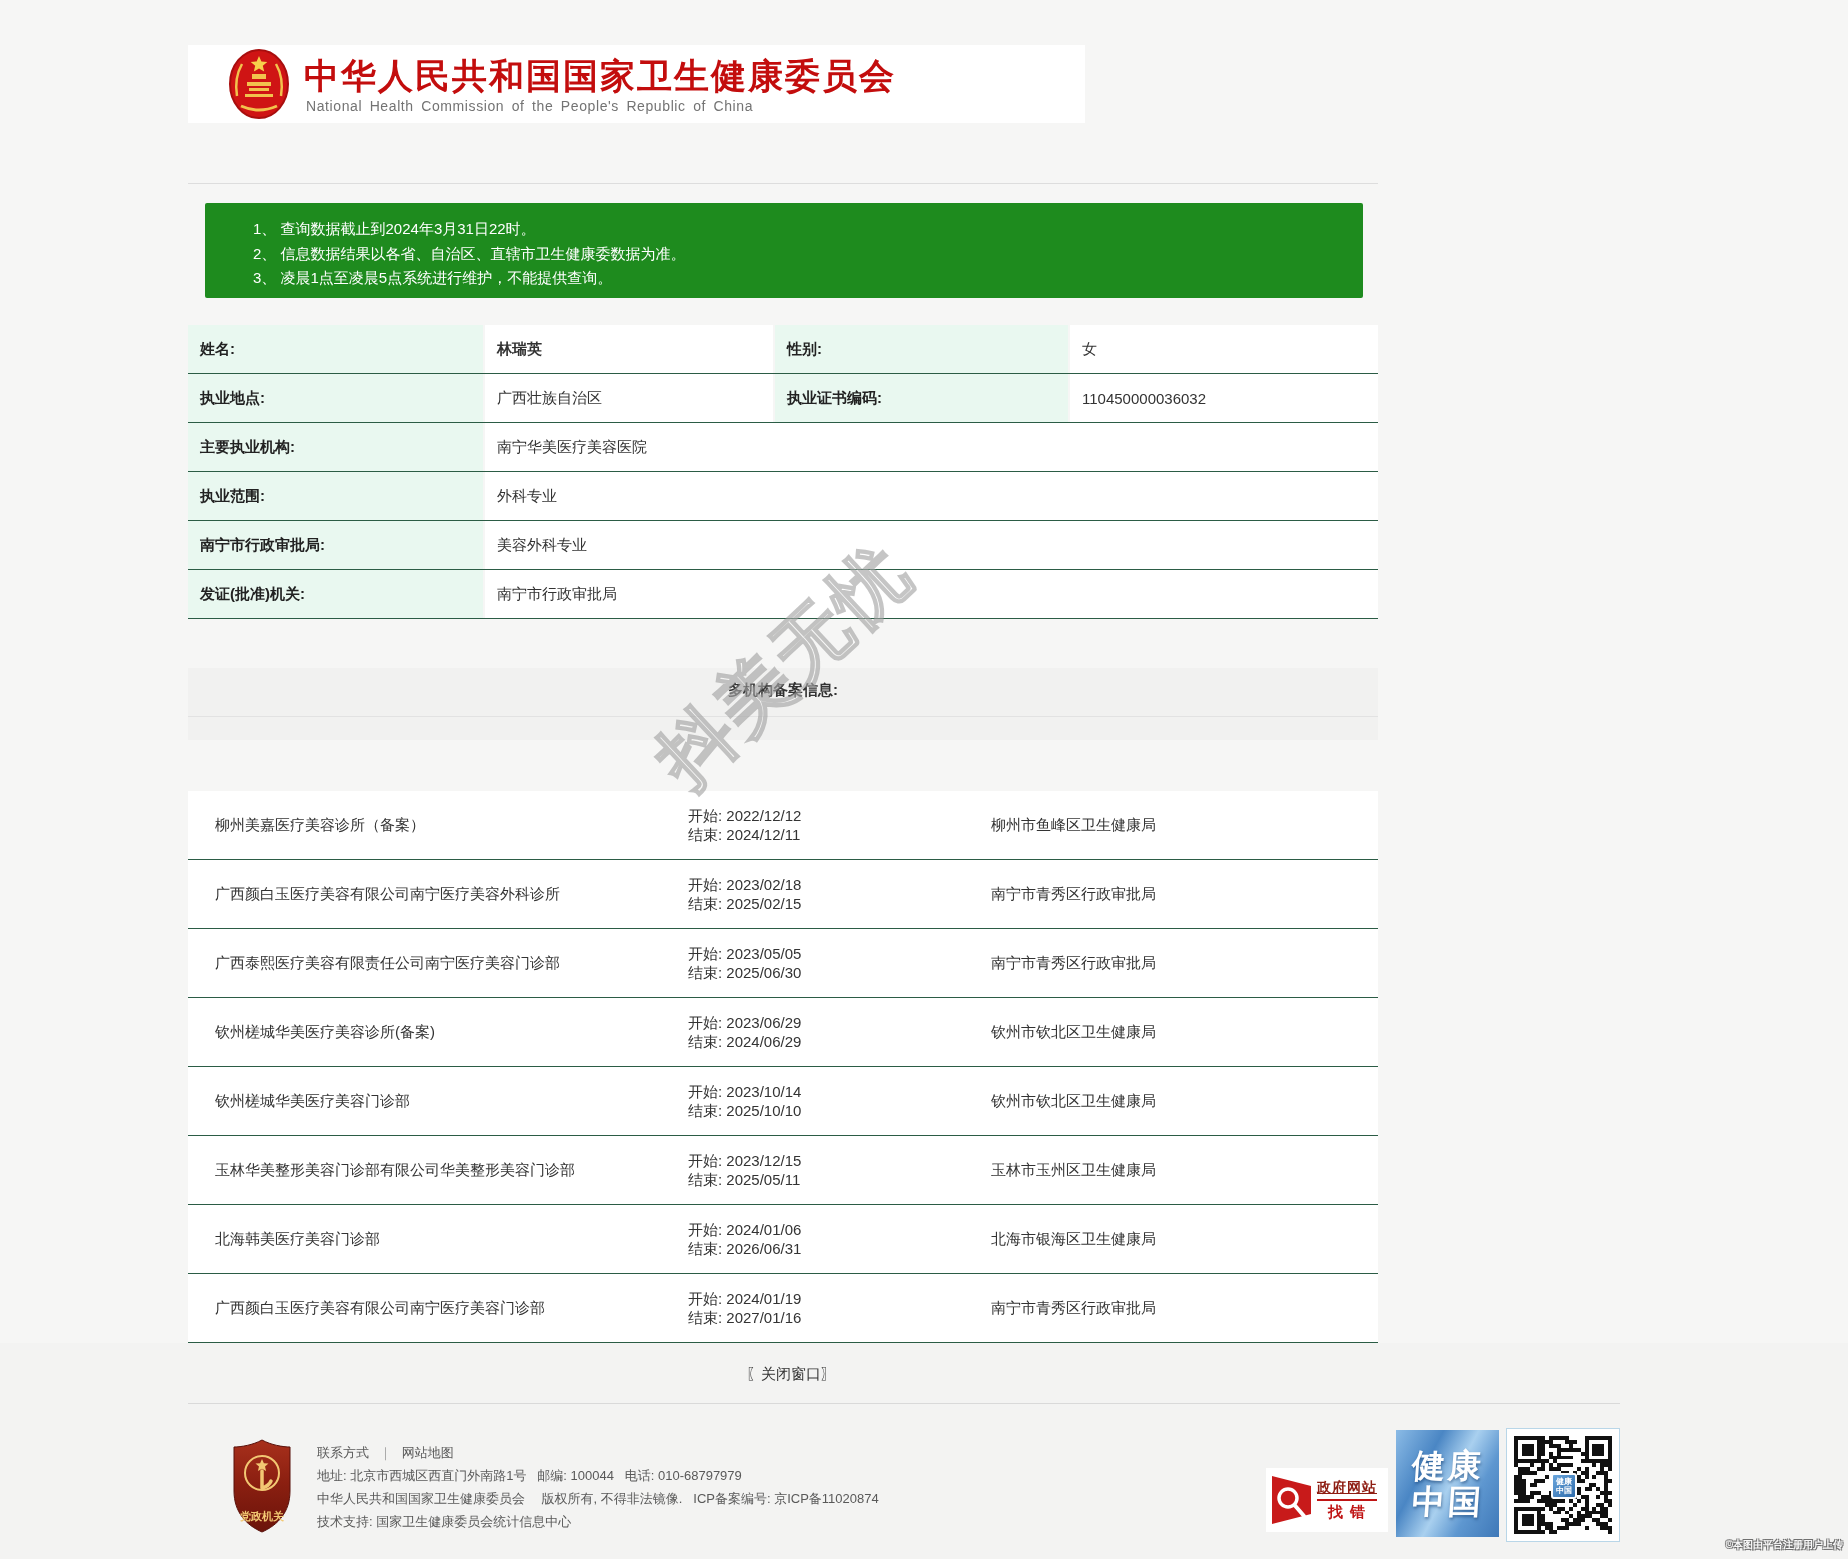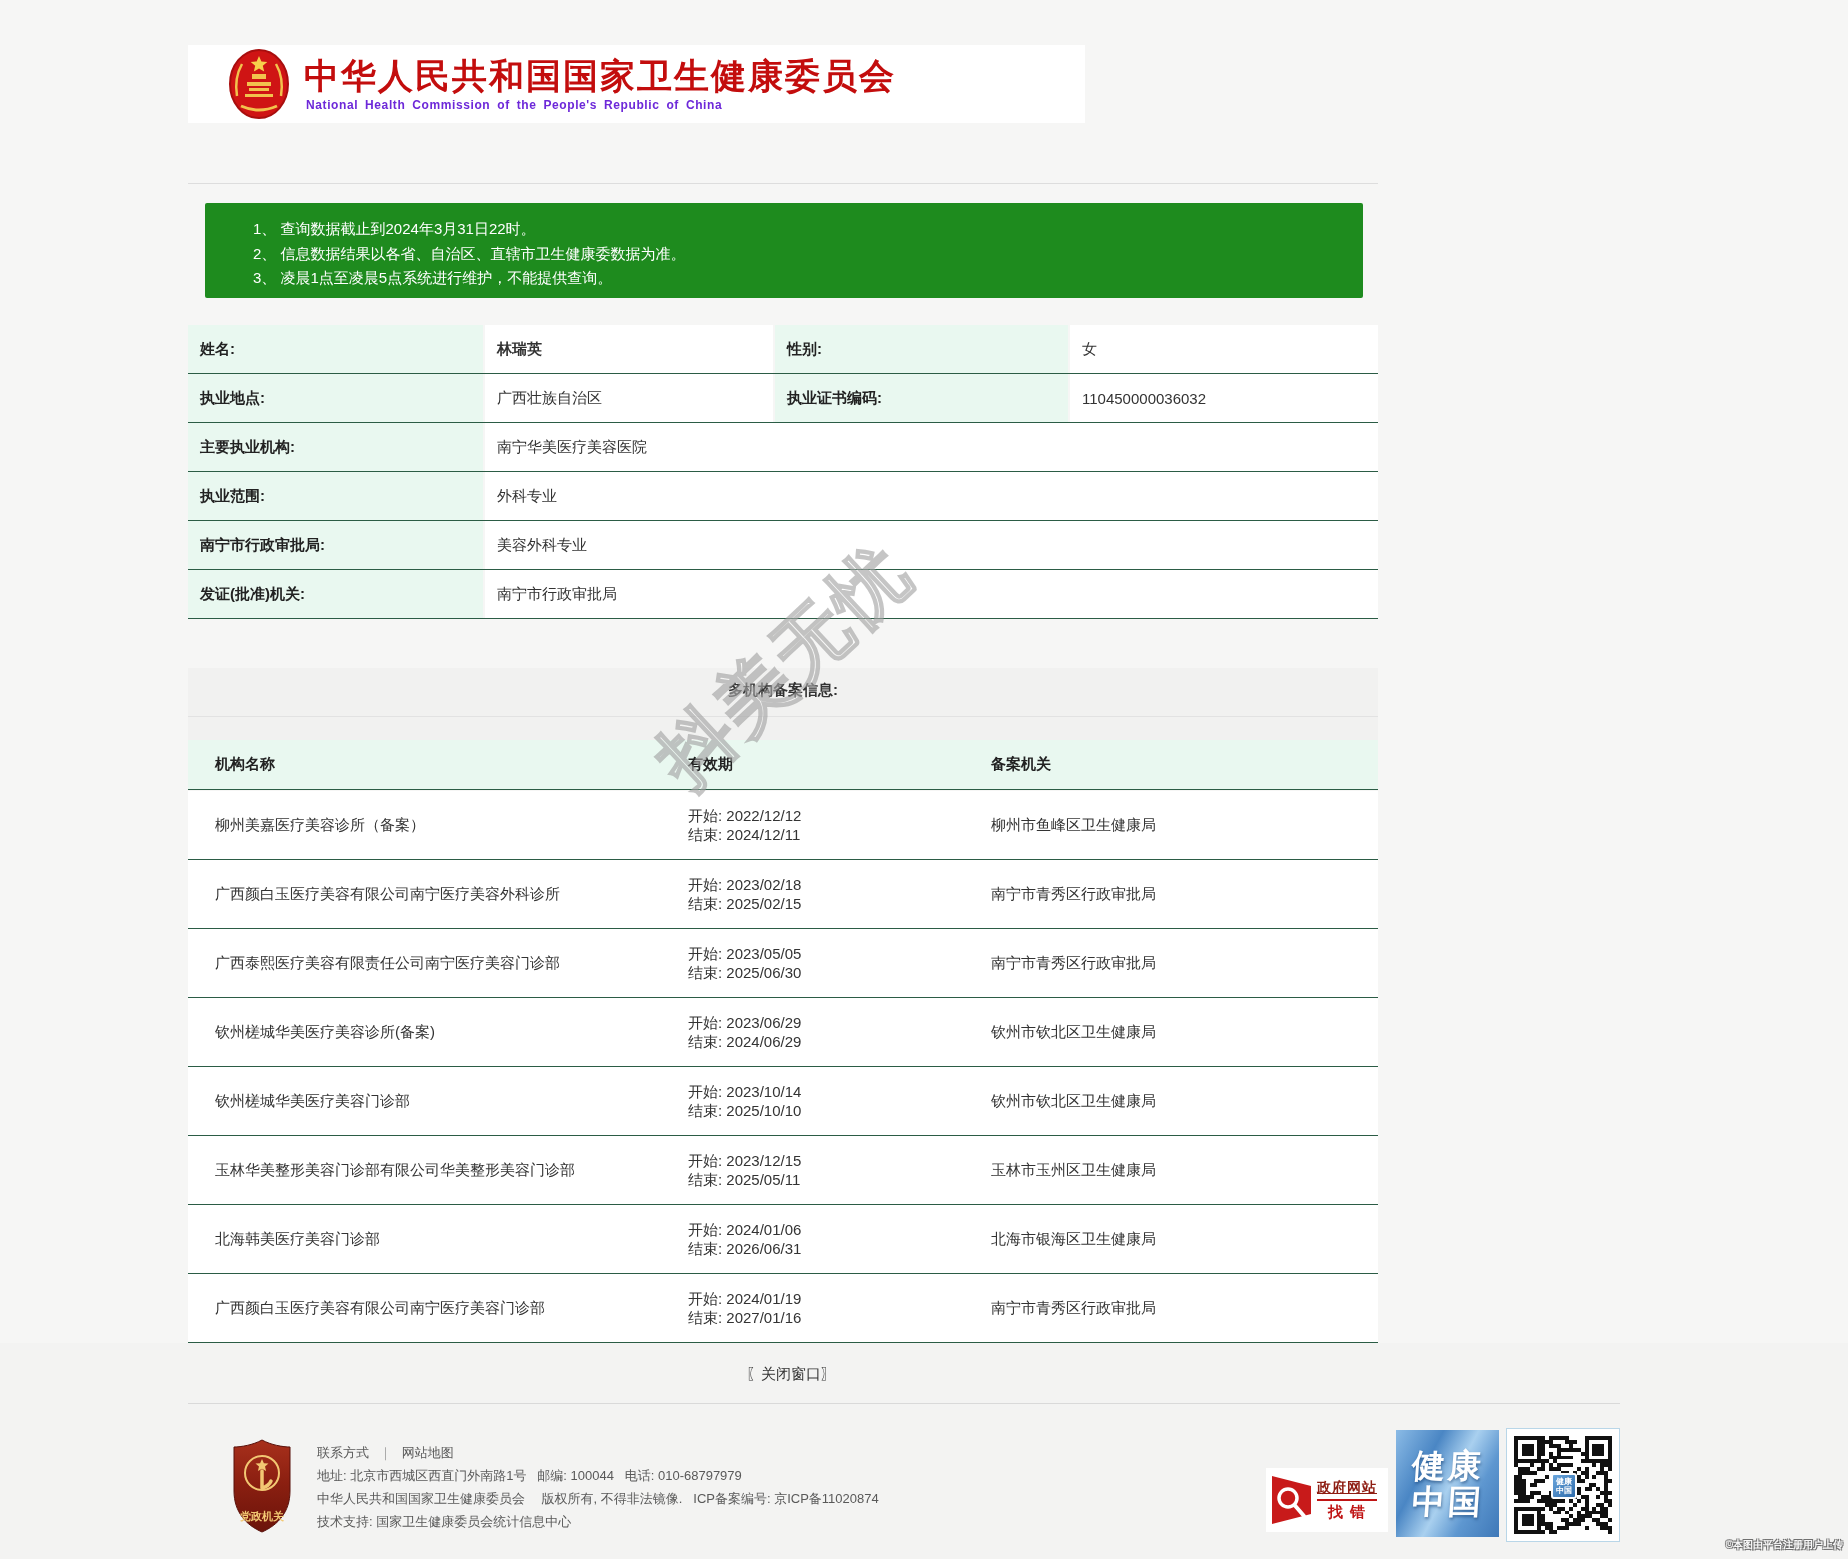--- a/index.html
+++ b/index.html
@@ -3,21 +3,21 @@
 <meta charset="utf-8">
 <style>
   html,body{margin:0;padding:0;}
   body{font-family:"Liberation Sans","DejaVu Sans",sans-serif;background:#f6f6f5;}
   #canvas{position:relative;width:1848px;height:1559px;background:#f6f6f5;overflow:hidden;}
 
   
   .hdr-band{position:absolute;left:188px;top:45px;width:897px;height:78px;background:#ffffff;}
   .emblem{position:absolute;left:40px;top:3px;}
   .cn-title{position:absolute;left:116px;top:8px;font-size:35px;font-weight:bold;color:#c30d0d;letter-spacing:2px;white-space:nowrap;}
-  .en-title{position:absolute;left:118px;top:53px;font-size:12px;font-weight:bold;color:#6d28d9;letter-spacing:.6px;word-spacing:3px;white-space:nowrap;}
+  .en-title{position:absolute;left:118px;top:53px;font-size:14px;font-weight:normal;color:#737373;letter-spacing:.6px;word-spacing:3px;white-space:nowrap;}
   .hdr-rule{position:absolute;left:188px;top:183px;width:1190px;height:1px;background:#dddddd;}
 
   
   .notice{position:absolute;left:205px;top:203px;width:1158px;height:95px;background:#1e8b1e;border-radius:2px;color:#ffffff;font-size:15px;box-sizing:border-box;padding:14px 0 0 48px;}
   .notice div{line-height:24.5px;}
 
   
   .info-table{position:absolute;left:188px;top:325px;width:1190px;}
   .irow{display:flex;height:48px;border-bottom:1px solid #2b5c45;}
   .icell{display:flex;align-items:center;box-sizing:border-box;padding-left:12px;font-size:15px;color:#333;}
@@ -141,25 +141,20 @@
       <div class="icell lab w-l1">发证(批准)机关:</div>
       <div class="icell val w-rest">南宁市行政审批局</div>
     </div>
   </div>
 
   <div class="section-band">
     <div class="section-title">多机构备案信息:</div>
     <div class="section-rule"></div>
   </div>
 
-  <div class="filing-head">
-    <span class="fcol1">机构名称</span>
-    <span class="fcol2">有效期</span>
-    <span class="fcol3">备案机关</span>
-  </div>
 
   <div class="filing-body">
     <div class="frow">
       <div class="fcol1 org">柳州美嘉医疗美容诊所（备案）</div>
       <div class="fcol2 dates">
         <div>开始: 2022/12/12</div>
         <div>结束: 2024/12/11</div>
       </div>
       <div class="fcol3 auth">柳州市鱼峰区卫生健康局</div>
     </div>

